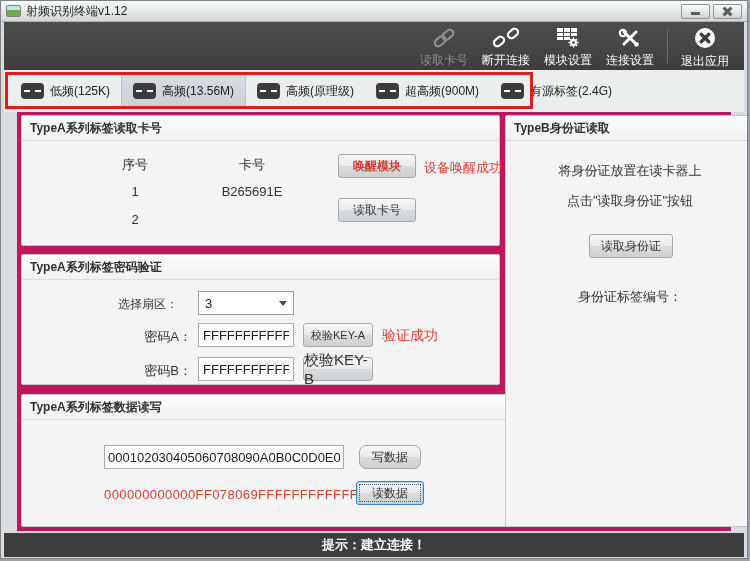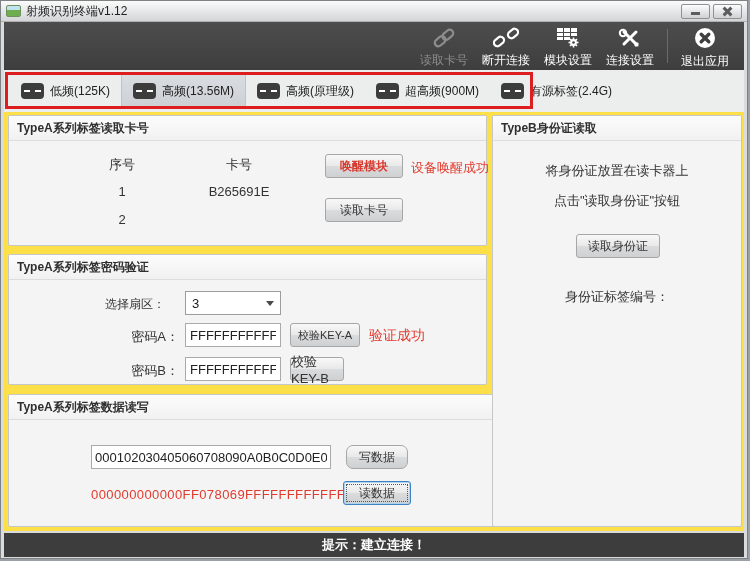--- a/index.html
+++ b/index.html
@@ -31,21 +31,21 @@
   .tool-sep{width:1px;height:34px;background:#6b6b6b;margin:0 6px;}
   
   .tabstrip{height:42px;margin:0 3px;background:#eceded;position:relative;}
   .red-annotation{position:absolute;left:1px;top:2px;width:528px;height:37px;border:3px solid #dd1d20;pointer-events:none;z-index:5;}
   .tabs{display:flex;height:100%;align-items:center;padding-left:6px;}
   .tab{display:flex;align-items:center;gap:6px;height:36px;padding:0 11px;color:#222;text-align:center;}
   .tab.selected{background:linear-gradient(#dadde1,#ccd0d5);border-left:1px solid #bfc2c6;border-right:1px solid #bfc2c6;}
   .tag-icon{width:23px;height:16px;background:#3c3c3c;border-radius:4px;position:relative;flex:none;}
   .tag-icon::after{content:"";position:absolute;left:3px;right:3px;top:50%;margin-top:-1px;border-top:2px dashed #fff;}
   
-  .main{position:relative;height:419px;margin:0 3px;background:#fde047;}
+  .main{position:relative;height:419px;margin:0 16px;background:#be185d;}
   .groupbox{position:absolute;background:#f4f4f5;border:1px solid #c6c7c9;border-radius:2px;}
   .gb-header{height:25px;line-height:24px;padding:0 8px;font-weight:bold;color:#2f2f2f;
     background:linear-gradient(#fcfcfc,#f1f1f2);border-bottom:1px solid #dcdddf;}
   .abs{position:absolute;}
   .btn{position:absolute;display:flex;align-items:center;justify-content:center;
     border:1px solid #a6a7a9;border-radius:3px;color:#333;font-size:12px;
     background:linear-gradient(#f8f8f8,#e9e9ea 48%,#dadbdc 52%,#cfd0d2);cursor:default;}
   .btn.red-text{color:#d93a2e;font-weight:bold;}
   .btn.focused{border:1px solid #3e82c4;box-shadow:inset 0 0 0 1px #aed3ee;outline:1px dotted #555;outline-offset:-4px;}
   .textbox{position:absolute;border:1px solid #a9aaac;background:#fff;padding:2px 4px;
@@ -202,21 +202,21 @@
       <div class="dropdown" style="left:176px;top:36px;width:96px;height:24px;">
         <span>3</span>
         <span class="dd-caret"></span>
       </div>
       <div class="abs" style="left:85px;top:73px;width:85px;text-align:right;font-size:13px;">密码A：</div>
       <input class="textbox" style="left: 176px; top: 68px; width: 96px; height: 24px;" value="FFFFFFFFFFFF">
       <div class="btn" style="left:281px;top:68px;width:70px;height:24px;font-size:11px;">校验KEY-A</div>
       <div class="abs red" style="left:360px;top:72px;font-size:14px;white-space:nowrap;">验证成功</div>
       <div class="abs" style="left:85px;top:107px;width:85px;text-align:right;font-size:13px;">密码B：</div>
       <input class="textbox" style="left: 176px; top: 102px; width: 96px; height: 24px;" value="FFFFFFFFFFFF">
-      <div class="btn" style="left:281px;top:102px;width:54px;height:24px;font-size:13px;">校验KEY-B</div>
+      <div class="btn" style="left:281px;top:102px;width:70px;height:24px;font-size:15px;">校验KEY-B</div>
     </div>
 
     <div class="groupbox" style="left:4px;top:282px;width:567px;height:133px;">
       <div class="gb-header">TypeA系列标签数据读写</div>
       <input class="textbox" style="left: 82px; top: 50px; width: 240px; height: 24px; padding: 2px 3px;" value="000102030405060708090A0B0C0D0E0F">
       <div class="btn" style="left:337px;top:50px;width:62px;height:24px;border-radius:7px;">写数据</div>
       <div class="abs red hexval" style="left:82px;top:92px;">000000000000FF078069FFFFFFFFFFFF</div>
       <div class="btn focused" style="left:334px;top:86px;width:68px;height:24px;">读数据</div>
     </div>
 

